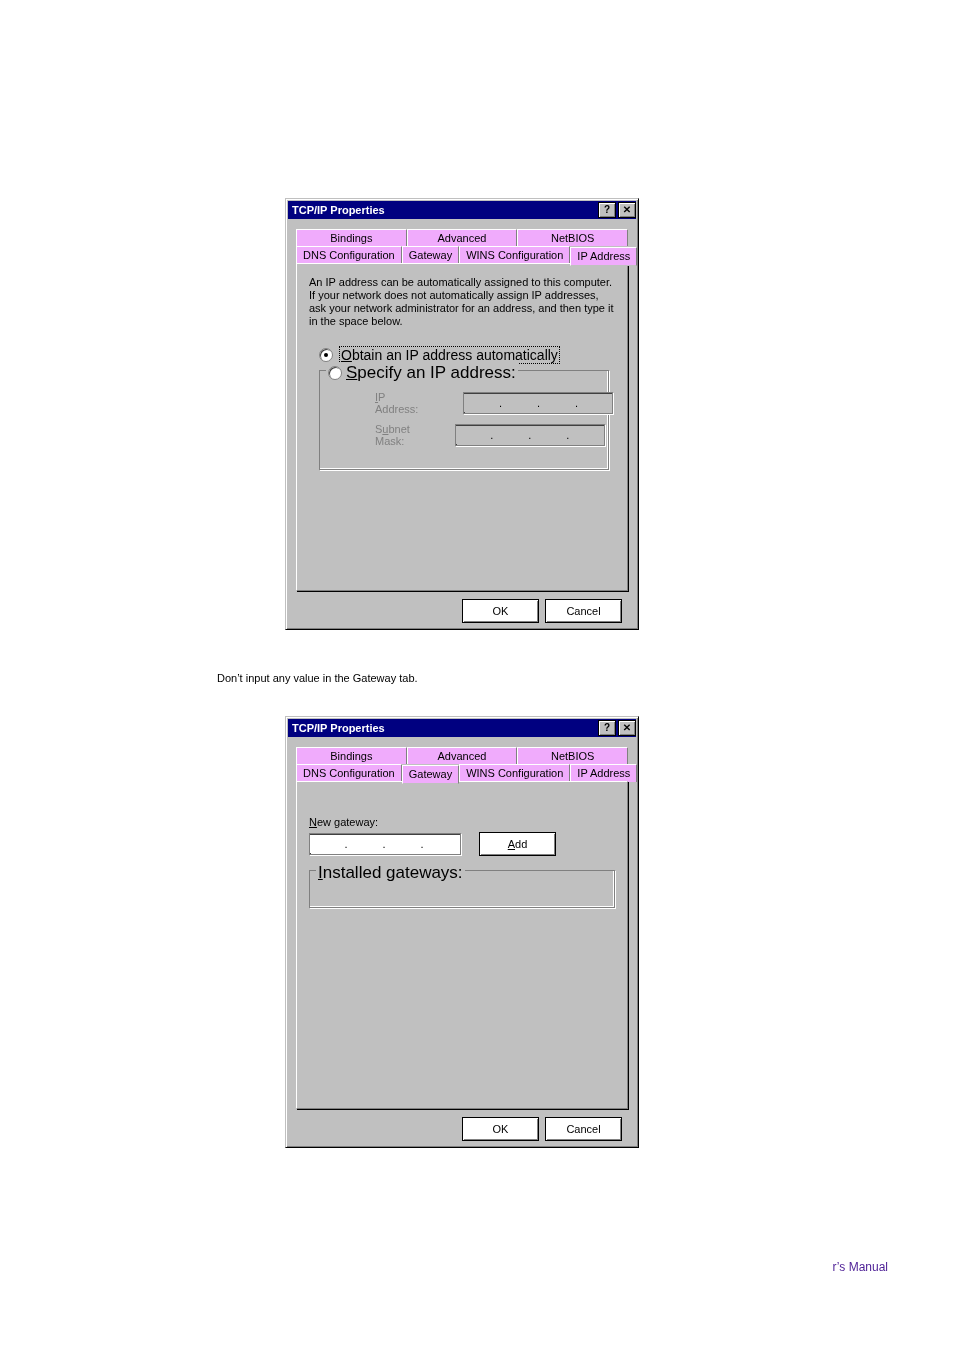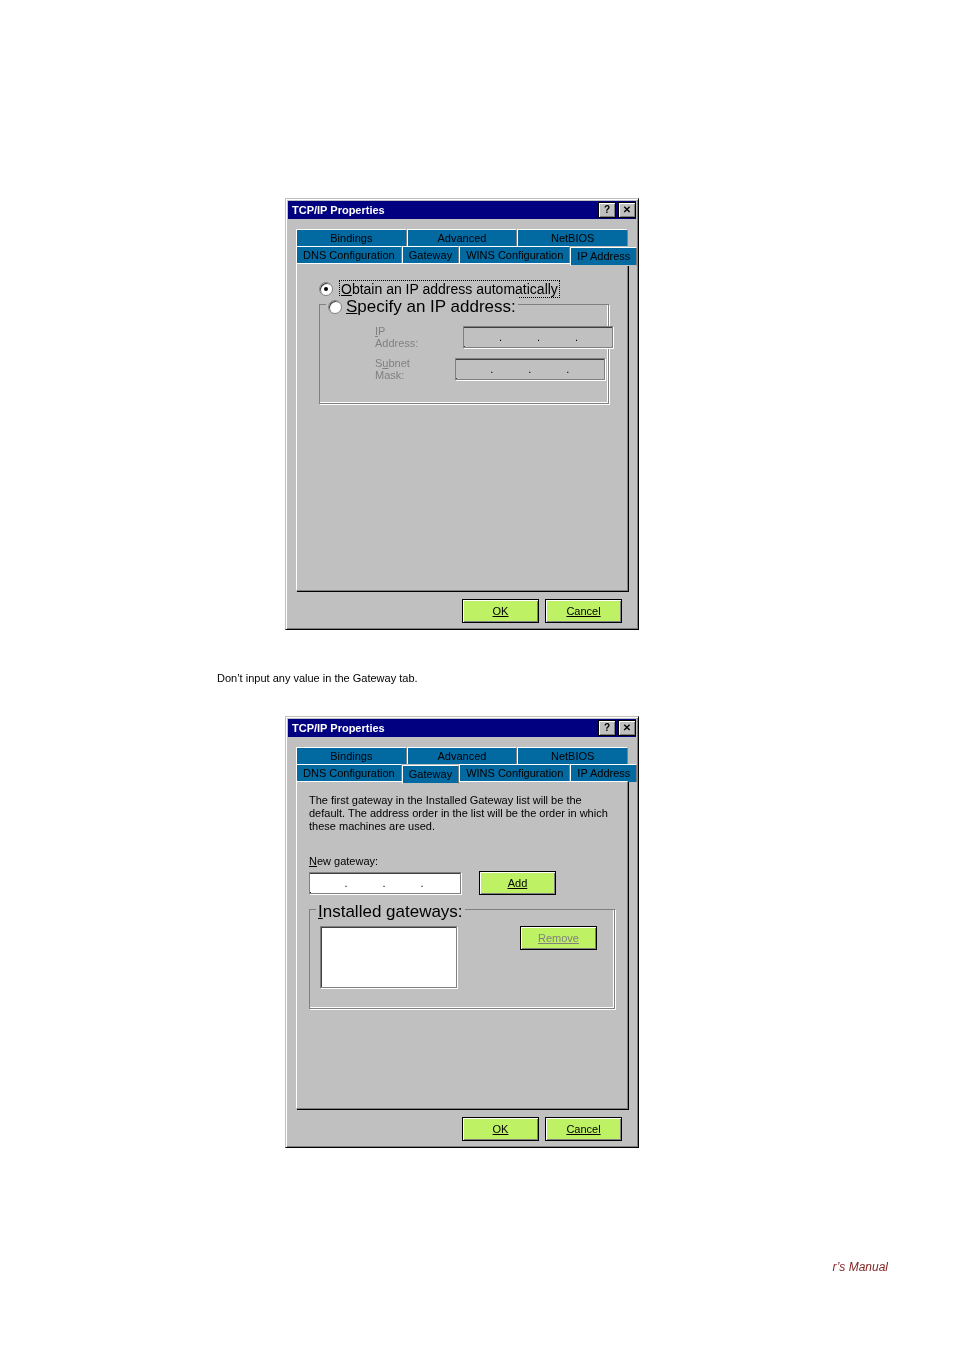--- a/index.html
+++ b/index.html
@@ -23,23 +23,22 @@
     left: 217px;
     font-family: Arial, sans-serif;
     font-size: 11px;
     color: #000;
   }
   .footer {
     position: absolute;
     right: 98px;
     bottom: 76px;
     font-family: Arial, sans-serif;
-    font-style: italic;
     font-size: 12px;
-    color: #7f1d1d;
+    color: #4c1d95;
   }
   
   .dialog {
     position: absolute;
     width: 352px;
     background: #c0c0c0;
     border-left: 1px solid #c0c0c0;
     border-top: 1px solid #c0c0c0;
     border-right: 1px solid #000;
     border-bottom: 1px solid #000;
@@ -74,21 +73,21 @@
   }
   .dialog-body {
     padding: 8px 10px 10px 10px;
   }
   
   .tabrow {
     display: flex;
     position: relative;
   }
   .tab {
-    background: #0369a1;
+    background: #f0abfc;
     border-top: 1px solid #fff;
     border-left: 1px solid #fff;
     border-right: 1px solid #808080;
     padding: 2px 6px 2px 6px;
     font-size: 11px;
     position: relative;
     top: 1px;
     white-space: nowrap;
     text-align: center;
   }
@@ -169,25 +168,25 @@
     width:34px; height:18px; background:#fff;
     border:none; text-align:center; font-size:11px;
   }
   .ipbox.disabled .ipseg { background:#c0c0c0; }
   .ipdot { width:4px; text-align:center; color:#000; }
   .ipbox.disabled .ipdot { color:#000; }
   
   .btnrow { display:flex; justify-content:flex-end; gap:6px; margin-top:8px; padding:0 6px 0 0; }
   .btn {
     min-width:75px; height:22px;
-    background:#bef264;
+    background:#ffffff;
     border:1px solid #000;
     box-shadow: inset 1px 1px 0 #fff, inset -1px -1px 0 #808080;
     font-size:11px;
-    display:flex; align-items:center; justify-content:center;text-decoration:underline;
+    display:flex; align-items:center; justify-content:center;
   }
   .btn.disabled { color:#808080; }
   
   .label11 { font-size:11px; }
   .ngbox { display:flex; align-items:center; gap:18px; margin:4px 0 14px 0; }
   .listbox {
     width:135px; height:60px;
     background:#fff;
     border:1px solid #808080;
     box-shadow: inset 1px 1px 0 #404040, 1px 1px 0 #fff;
@@ -218,20 +217,21 @@
         <div class="tab back" style="flex:1">Advanced</div>
         <div class="tab back" style="flex:1">NetBIOS</div>
       </div>
       <div class="tabrow tabrow2">
         <div class="tab">DNS Configuration</div>
         <div class="tab">Gateway</div>
         <div class="tab">WINS Configuration</div>
         <div class="tab active">IP Address</div>
       </div>
       <div class="tabpanel">
+        <div class="desc">An IP address can be automatically assigned to this computer. If your network does not automatically assign IP addresses, ask your network administrator for an address, and then type it in the space below.</div>
         <div class="radio-row">
           <span class="radio checked"></span>
           <span class="focus-label"><span class="ul">O</span>btain an IP address automatically</span>
         </div>
 
         <div class="groupbox">
           <div class="group-legend">
             <span class="radio"></span>
             <span><span class="ul">S</span>pecify an IP address:</span>
           </div>
@@ -283,46 +283,39 @@
         <div class="tab back" style="flex:1">Advanced</div>
         <div class="tab back" style="flex:1">NetBIOS</div>
       </div>
       <div class="tabrow tabrow2">
         <div class="tab">DNS Configuration</div>
         <div class="tab active">Gateway</div>
         <div class="tab">WINS Configuration</div>
         <div class="tab">IP Address</div>
       </div>
       <div class="tabpanel">
-        <div class="desc">The first gateway in the Installed Gateway list will be the default. The address order in the list will be the order in which these machines are used.</div>
 
         <div class="label11" style="margin-top:22px"><span class="ul">N</span>ew gateway:</div>
         <div class="ngbox">
           <span class="ipbox enabled">
             <span class="ipseg"></span>
               <span class="ipdot">.</span>
             <span class="ipseg"></span>
               <span class="ipdot">.</span>
             <span class="ipseg"></span>
               <span class="ipdot">.</span>
             <span class="ipseg"></span>
           </span>
           <div class="btn" style="min-width:75px">
               <span><span class="ul">A</span>dd</span>
             </div>
         </div>
 
         <div class="groupbox" style="margin-left:0;margin-right:0;padding:16px 10px 20px 10px">
           <div class="group-legend"><span class="ul">I</span>nstalled gateways:</div>
-          <div style="display:flex;gap:18px;align-items:flex-start">
-            <div class="listbox"></div>
-            <div class="btn disabled" style="min-width:75px">
-                <span><span class="ul">R</span>emove</span>
-              </div>
-          </div>
         </div>
       </div>
       <div class="btnrow">
         <div class="btn">OK</div>
         <div class="btn">Cancel</div>
       </div>
     </div>
   </div>
 
   <div class="footer">r’s Manual</div>

